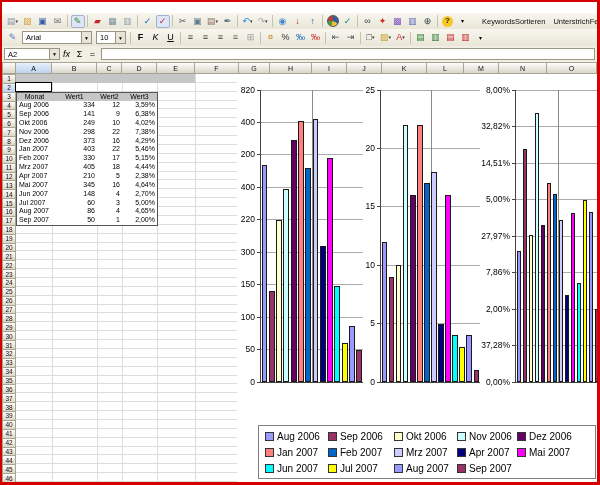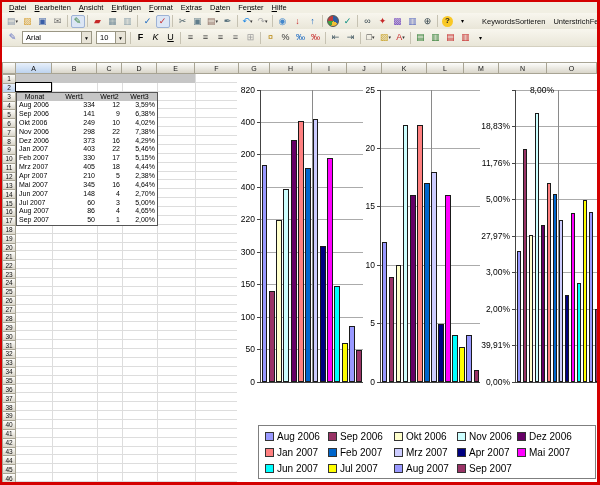--- a/index.html
+++ b/index.html
@@ -68,31 +68,20 @@
   
   .legendbox{position:absolute;left:256px;top:423px;width:338px;height:54px;background:#fff;
     border:1px solid #7F7F7F;box-sizing:border-box;}
   .lentry{position:absolute;display:flex;align-items:center;font-size:10px;color:#000;white-space:nowrap;}
   .swatch{width:9px;height:9px;border:1px solid #333;margin-right:3px;flex:none;box-sizing:border-box;}
 </style>
 </head>
 <body>
 
 <div class="screen">
-  <div class="menubar" id="menubar">
-      <span class="menu-item"><u>D</u>atei</span>
-      <span class="menu-item"><u>B</u>earbeiten</span>
-      <span class="menu-item"><u>A</u>nsicht</span>
-      <span class="menu-item"><u>E</u>infügen</span>
-      <span class="menu-item"><u>F</u>ormat</span>
-      <span class="menu-item">E<u>x</u>tras</span>
-      <span class="menu-item">D<u>a</u>ten</span>
-      <span class="menu-item">Fe<u>n</u>ster</span>
-      <span class="menu-item"><u>H</u>ilfe</span>
-    </div>
 
   <div class="toolbar" id="tb1">
       <span class="tbtn">
         <span style="color: rgb(138, 151, 168);">▤</span>
         <span class="dd">▾</span>
       </span>
       <span class="tbtn">
         <span style="color: rgb(217, 164, 59);">▨</span>
       </span>
       <span class="tbtn">
@@ -267,20 +256,30 @@
         <span class="tbtn">
           <span style="color: rgb(198, 40, 40);">▤</span>
         </span>
         <span class="tbtn">
           <span style="color: rgb(198, 40, 40);">▥</span>
         </span>
         <span class="tbtn" style="font-size: 6px;">▾</span>
       </span>
   </div>
 
+  <div class="formulabar">
+    <div class="namebox">
+      <span>A2</span>
+      <span class="arrowbox" style="margin-left:auto;width:9px;height:10px;display:flex;align-items:center;justify-content:center;font-size:5px;background:#E8E4D8;border-left:1px solid #9A9684">▼</span>
+    </div>
+    <span class="fxbtn" style="font-style:italic">fx</span>
+    <span class="fxbtn">Σ</span>
+    <span class="fxbtn">=</span>
+    <div class="fx-input"></div>
+  </div>
 
   <div id="colheaders">
       <div class="hcell corner" style="left: 0px; top: 60px; width: 14px; height: 12px; position: absolute;"></div>
       <div class="hcell active" style="left: 14px; top: 60px; width: 36px; height: 12px; position: absolute;">A</div>
       <div class="hcell" style="left: 50px; top: 60px; width: 45px; height: 12px; position: absolute;">B</div>
       <div class="hcell" style="left: 95px; top: 60px; width: 25px; height: 12px; position: absolute;">C</div>
       <div class="hcell" style="left: 120px; top: 60px; width: 35px; height: 12px; position: absolute;">D</div>
       <div class="hcell" style="left: 155px; top: 60px; width: 38px; height: 12px; position: absolute;">E</div>
       <div class="hcell" style="left: 193px; top: 60px; width: 44px; height: 12px; position: absolute;">F</div>
       <div class="hcell" style="left: 237px; top: 60px; width: 31px; height: 12px; position: absolute;">G</div>
@@ -529,35 +528,35 @@
         <div class="bar" style="left: 42.6px; width: 4.6px; height: 162.06px; background: rgb(204, 204, 255);"></div>
         <div class="bar" style="left: 48.6px; width: 4.6px; height: 86.87px; background: rgb(0, 0, 128);"></div>
         <div class="bar" style="left: 54.6px; width: 4.6px; height: 169.36px; background: rgb(255, 0, 255);"></div>
         <div class="bar" style="left: 60.6px; width: 4.6px; height: 98.55px; background: rgb(0, 255, 255);"></div>
         <div class="bar" style="left: 66.6px; width: 4.6px; height: 182.5px; background: rgb(255, 255, 0);"></div>
         <div class="bar" style="left: 72.6px; width: 4.6px; height: 169.73px; background: rgb(153, 153, 255);"></div>
         <div class="bar" style="left: 78.6px; width: 4.6px; height: 73px; background: rgb(153, 51, 102);"></div>
       </div>
       <div class="ylab" style="left: 478px; top: 375.5px; width: 30px;">0,00%</div>
       <div class="tick" style="left: 510px; top: 379.5px;"></div>
-      <div class="ylab" style="left: 478px; top: 339px; width: 30px;">39,91%</div>
+      <div class="ylab" style="left: 478px; top: 339px; width: 30px;">37,28%</div>
       <div class="tick" style="left: 510px; top: 343px;"></div>
       <div class="ylab" style="left: 478px; top: 302.5px; width: 30px;">2,00%</div>
       <div class="tick" style="left: 510px; top: 306.5px;"></div>
-      <div class="ylab" style="left: 478px; top: 266px; width: 30px;">3,00%</div>
+      <div class="ylab" style="left: 478px; top: 266px; width: 30px;">7,86%</div>
       <div class="tick" style="left: 510px; top: 270px;"></div>
       <div class="ylab" style="left: 478px; top: 229.5px; width: 30px;">27,97%</div>
       <div class="tick" style="left: 510px; top: 233.5px;"></div>
       <div class="ylab" style="left: 478px; top: 193px; width: 30px;">5,00%</div>
       <div class="tick" style="left: 510px; top: 197px;"></div>
-      <div class="ylab" style="left: 478px; top: 156.5px; width: 30px;">11,76%</div>
+      <div class="ylab" style="left: 478px; top: 156.5px; width: 30px;">14,51%</div>
       <div class="tick" style="left: 510px; top: 160.5px;"></div>
-      <div class="ylab" style="left: 478px; top: 120px; width: 30px;">18,83%</div>
+      <div class="ylab" style="left: 478px; top: 120px; width: 30px;">32,82%</div>
       <div class="tick" style="left: 510px; top: 124px;"></div>
-      <div class="ylab" style="left: 478px; top: 83.5px; width: 30px; margin-left: 44px;">8,00%</div>
+      <div class="ylab" style="left: 478px; top: 83.5px; width: 30px;">8,00%</div>
       <div class="tick" style="left: 510px; top: 87.5px;"></div>
     </div>
 
   <div class="legendbox" id="legendbox">
       <div class="lentry" style="left: 6px; top: 5px;">
         <span class="swatch" style="background: rgb(153, 153, 255);"></span>
         <span>Aug 2006</span>
       </div>
       <div class="lentry" style="left: 69px; top: 5px;">
         <span class="swatch" style="background: rgb(153, 51, 102);"></span>

